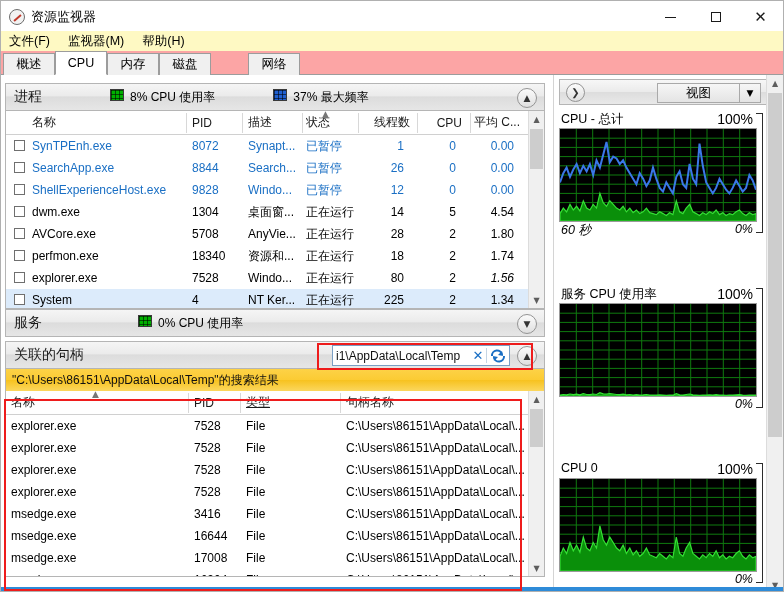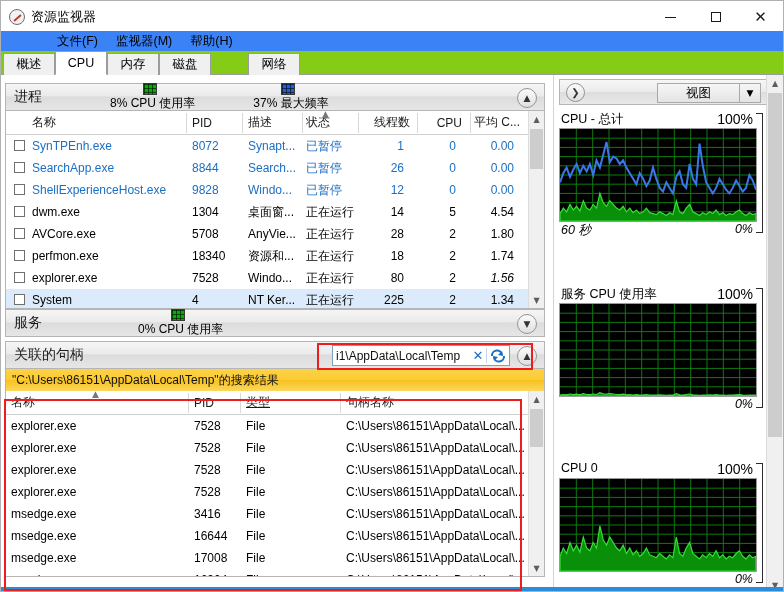--- a/index.html
+++ b/index.html
@@ -46,28 +46,28 @@
     width: 45px; height: 32px; display: flex; align-items: center; justify-content: center;
     font-size: 13px; color: #1a1a1a; background: transparent;
   }
   .gl-min { width: 11px; height: 1px; background: #1a1a1a; display: block; }
   .gl-max { width: 10px; height: 10px; border: 1px solid #1a1a1a; display: block; }
   .gl-close { font-size: 15px; line-height: 1; font-family: "DejaVu Sans", sans-serif; }
 
   
   .menubar {
     position: absolute; left: 0; top: 30px; width: 782px; height: 20px;
-    display: flex; align-items: center; background: #3b82f6; padding-left: 48px;
+    display: flex; align-items: center; background: #fef9c3;
   }
   .menu-item { padding: 2px 10px 2px 8px; font-size: 12.5px; color: #000; white-space: nowrap; }
 
   
   .tabstrip {
     position: absolute; left: 0; top: 50px; width: 782px; height: 24px;
-    background: #84cc16; border-bottom: 1px solid #9c9c9c;
+    background: #fca5a5; border-bottom: 1px solid #9c9c9c;
   }
   .tab {
     position: absolute; top: 2px; height: 22px;
     display: flex; align-items: center; justify-content: center;
     font-size: 12.5px; padding: 0 10px;
     background: #f0f0f0;
     border: 1px solid #9c9c9c; border-bottom: none;
     color: #000;
   }
   .tab.active {
@@ -82,21 +82,21 @@
 
   
   .panel { position: absolute; left: 4px; width: 540px; background: #ffffff; }
   .panel-header {
     position: relative; height: 28px;
     background: linear-gradient(to bottom, #f5f5f5 0%, #ebebeb 45%, #dcdcdc 50%, #e6e6e6 100%);
     border: 1px solid #b5b5b5;
     display: flex; align-items: center;
   }
   .panel-title { font-size: 14px; margin-left: 8px; color: #1a1a1a; white-space: nowrap; }
-  .legend { display: flex; align-items: center; margin-left: 26px; flex-direction: column; }
+  .legend { display: flex; align-items: flex-start; margin-left: 26px; }
   .legend .swatch {
     width: 14px; height: 12px; margin-right: 6px; border: 1px solid #3a3a3a;
     background-image:
       linear-gradient(to right, rgba(0,0,0,.55) 1px, transparent 1px),
       linear-gradient(to bottom, rgba(0,0,0,.55) 1px, transparent 1px);
     background-size: 4px 4px, 4px 4px;
   }
   .legend .swatch.green { background-color: #00b000; }
   .legend .swatch.blue  { background-color: #1f5fd0; }
   .legend .lbl { font-size: 12px; white-space: nowrap; }

